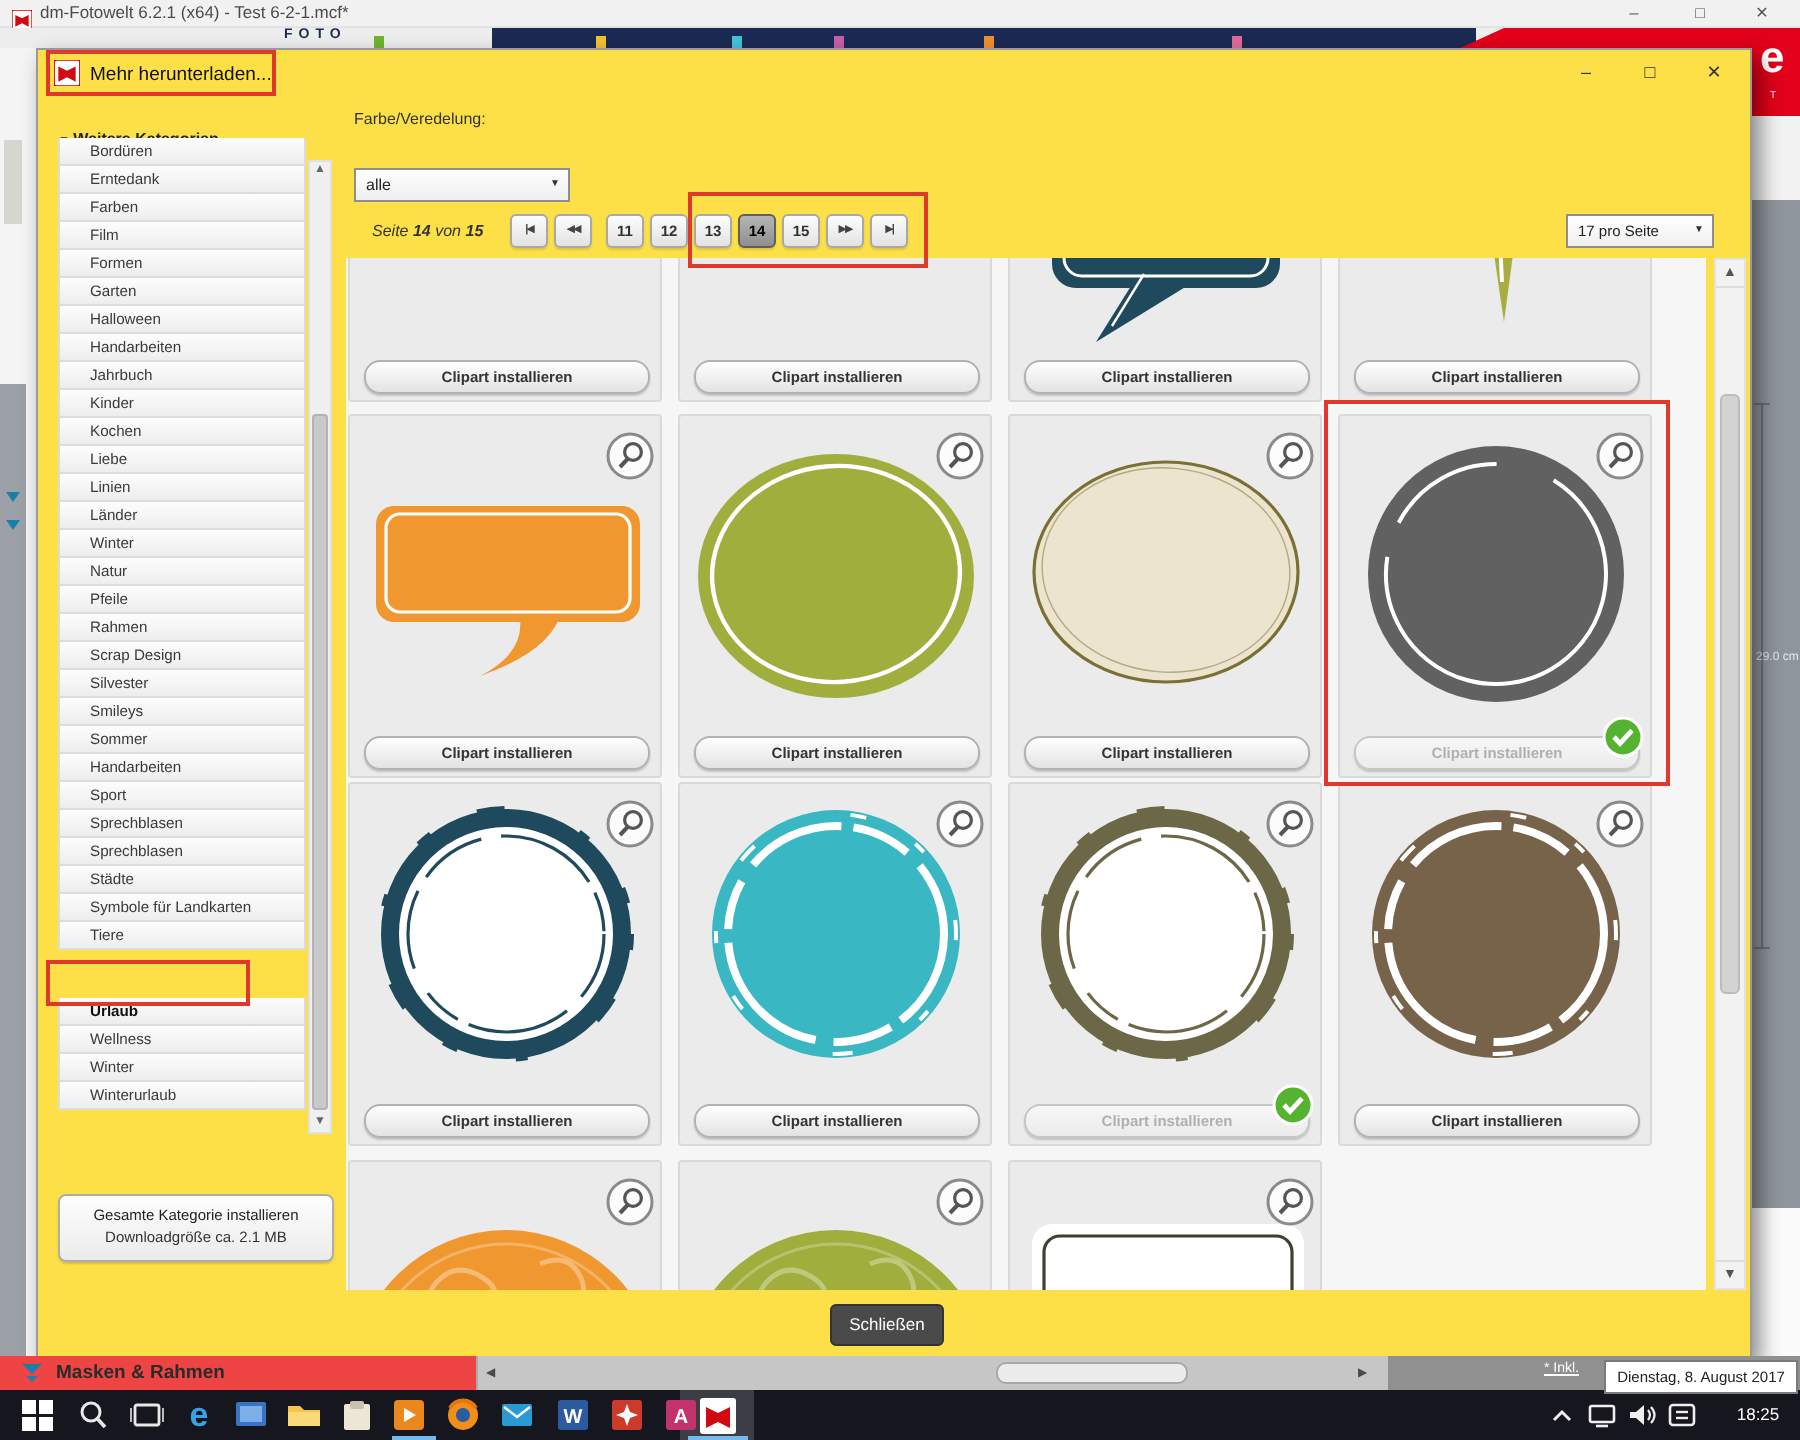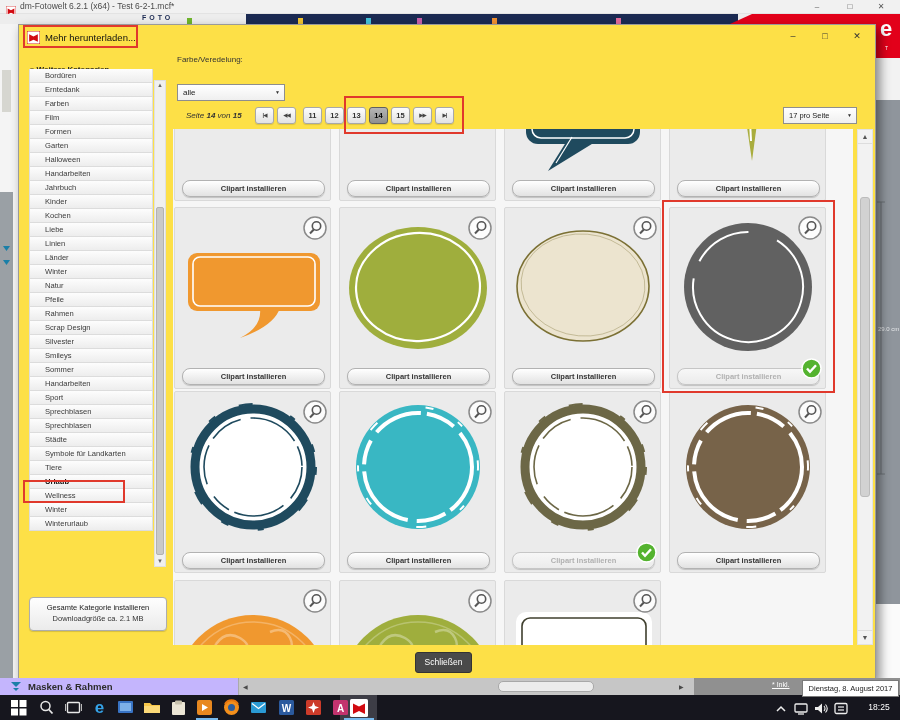--- a/index.html
+++ b/index.html
@@ -31,21 +31,21 @@
   
   .dialog{left:18px;top:24px;width:858px;height:656px;background:#fde047;border:1px solid #9a9a9a;
     box-shadow:4px 5px 10px rgba(0,0,0,0.45);z-index:5;}
   .dlg-title{left:26px;top:7px;font-size:9.5px;color:#111;}
   .dlg-ctl{top:4px;width:16px;height:16px;text-align:center;font-size:9px;line-height:15px;color:#333;}
   
   .sb-header{left:10px;top:40px;width:124px;font-size:8px;font-weight:bold;color:#222;}
   .cat-list{left:10px;top:44px;width:124px;}
   .cat-item{height:14px;line-height:13px;padding-left:15px;font-size:7.6px;color:#3a3a3a;
     background:linear-gradient(#fdfdfd,#ededed);border:1px solid #dcdcdc;border-top:none;cursor:default;}
-  .cat-item.selected{font-weight:bold;color:#111;}
+  .cat-item.selected{font-weight:bold;color:#111;margin-top:24px;}
   .sb-scroll{left:135px;top:55px;width:12px;height:487px;background:#f0f0f0;border:1px solid #e0e0e0;}
   .sb-thumb{position:absolute;left:1px;top:126px;width:8px;height:348px;background:#c9c9c9;border:1px solid #b2b2b2;border-radius:2px;}
   .sb-arrow{position:absolute;left:0;width:10px;text-align:center;font-size:6px;color:#666;}
   .install-all{left:10px;top:572px;width:138px;height:34px;background:linear-gradient(#fefefe,#ebebeb);
     border:1px solid #adadad;border-radius:4px;text-align:center;padding-top:5px;box-shadow:0 1px 1px rgba(0,0,0,.15);cursor:pointer;}
   .ia1{font-size:7.5px;font-weight:normal;color:#222;}
   .ia2{font-size:7.5px;color:#333;margin-top:2px;}
   
   .filter-label{left:158px;top:30px;font-size:8px;color:#333;}
   .selectbox{height:17px;background:linear-gradient(#fff,#efefef);border:1px solid #8e8e8e;
@@ -66,21 +66,21 @@
     line-height:15px;cursor:pointer;box-shadow:0 1px 1px rgba(0,0,0,.18);}
   .tile-btn.disabled{color:#b0b0b0;background:linear-gradient(#f7f7f7,#ebebeb);border-color:#c6c6c6;cursor:default;}
   .mag{position:absolute;width:24px;height:24px;cursor:pointer;}
   .badge{position:absolute;width:21px;height:21px;}
   .grid-scroll{left:838px;top:104px;width:16px;height:516px;background:#f2f2f2;border:1px solid #e2e2e2;}
   .gs-box{position:absolute;left:0;width:14px;height:14px;text-align:center;font-size:7px;color:#555;line-height:14px;}
   .gs-thumb{position:absolute;left:2px;top:67px;width:10px;height:300px;background:#d2d2d2;border:1px solid #bcbcbc;border-radius:3px;}
   .close-btn{left:396px;top:627px;width:57px;height:21px;background:#4a4a4a;border:1px solid #333;border-radius:3px;
     color:#fff;font-size:8.5px;text-align:center;line-height:19px;cursor:pointer;}
   
-  .statusbar{left:0;top:678px;width:756px;height:17px;background:#c4b5fd;z-index:6;padding-left:20px;}
+  .statusbar{left:0;top:678px;width:756px;height:17px;background:#ef4444;z-index:6;padding-left:20px;}
   .sb-left-text{position:absolute;left:28px;top:3px;font-size:9.5px;font-weight:bold;color:#2b2b2b;}
   .htrack{position:absolute;left:238px;top:0;width:456px;height:17px;background:#c6c6c6;border-left:1px solid #aaa;}
   .hthumb{position:absolute;left:259px;top:3px;width:96px;height:11px;background:#ececec;border:1px solid #a8a8a8;border-radius:5px;}
   .harrow{position:absolute;top:5px;font-size:6px;color:#4a4a4a;}
   .hgray{position:absolute;left:694px;top:0;width:206px;height:17px;background:#909090;}
   .inkl{position:absolute;left:78px;top:3px;font-size:7px;color:#fff;text-decoration:underline;}
   .tooltip{left:802px;top:680px;width:97px;height:17px;background:#fff;border:1px solid #7a7a7a;z-index:9;
     font-size:7.5px;color:#222;text-align:center;line-height:15px;}
   
   .taskbar{left:0;top:695px;width:900px;height:25px;background:#16161e;z-index:7;}

